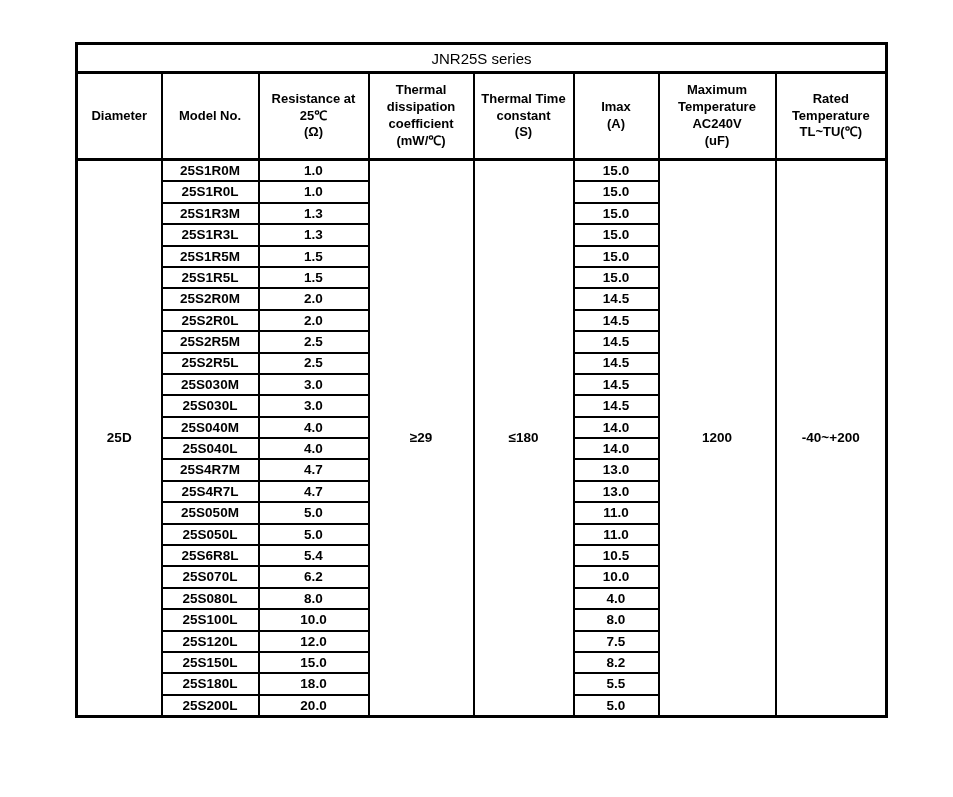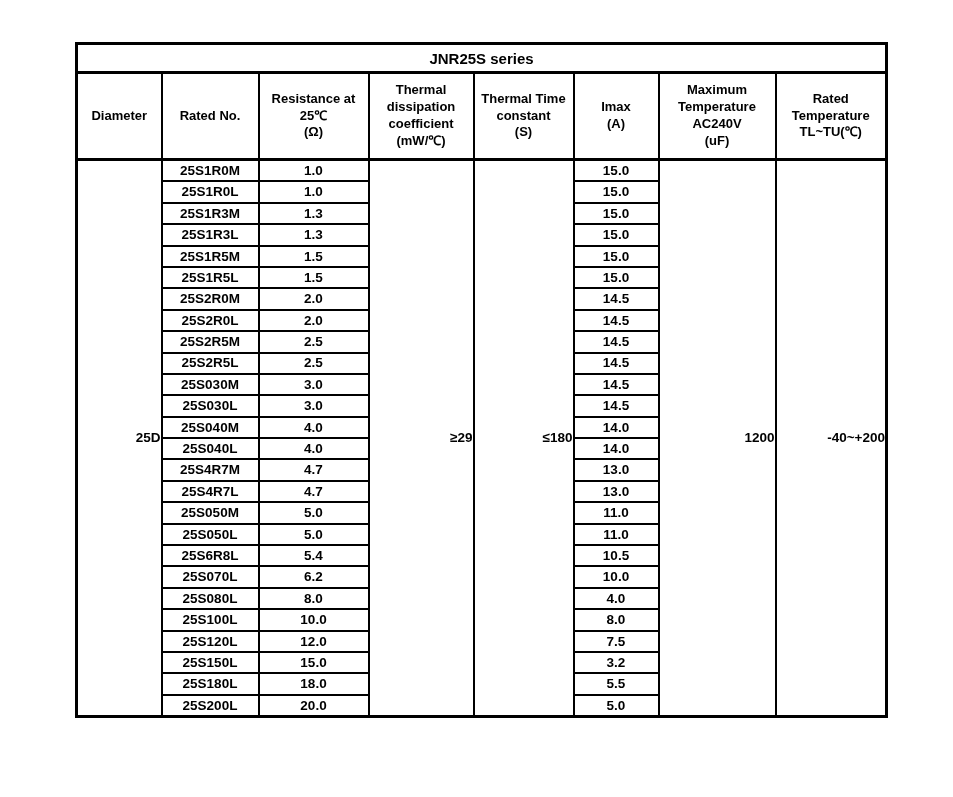--- a/index.html
+++ b/index.html
@@ -30,41 +30,40 @@
     border: 2px solid #000000;
     padding: 0;
     text-align: center;
     vertical-align: middle;
     color: #000000;
     overflow: hidden;
   }
   tr.title-row th {
     height: 26px;
     font-size: 15px;
-    font-weight: 700;
+    font-weight: 400;
     border-bottom: 3px solid #000000;
   }
   tr.header-row th {
     height: 84px;
     font-size: 13px;
     font-weight: 600;
     line-height: 1.3;
     white-space: pre-line;
     border-bottom: 3px solid #000000;
   }
   tbody td {
     height: 19.4px;
     font-size: 13.5px;
     font-weight: 600;
     line-height: 1;
   }
   tbody td.merged {
     font-size: 13.5px;
     font-weight: 600;
-    text-align: right;
   }
 </style>
 </head>
 <body>
 
 <div class="page">
   <table class="spec">
     <colgroup>
       <col style="width:85px">
       <col style="width:97px">
@@ -74,21 +73,21 @@
       <col style="width:85px">
       <col style="width:117px">
       <col style="width:111px">
     </colgroup>
     <thead>
       <tr class="title-row">
         <th colspan="8">JNR25S series</th>
       </tr>
       <tr class="header-row">
         <th>Diameter</th>
-        <th>Rated No.</th>
+        <th>Model No.</th>
         <th>Resistance at
 25℃
 (Ω)</th>
         <th>Thermal
 dissipation
 coefficient
 (mW/℃)</th>
         <th>Thermal Time
 constant
 (S)</th>
@@ -220,21 +219,21 @@
           <td>8.0</td>
         </tr>
         <tr>
           <td>25S120L</td>
           <td>12.0</td>
           <td>7.5</td>
         </tr>
         <tr>
           <td>25S150L</td>
           <td>15.0</td>
-          <td>3.2</td>
+          <td>8.2</td>
         </tr>
         <tr>
           <td>25S180L</td>
           <td>18.0</td>
           <td>5.5</td>
         </tr>
         <tr>
           <td>25S200L</td>
           <td>20.0</td>
           <td>5.0</td>

